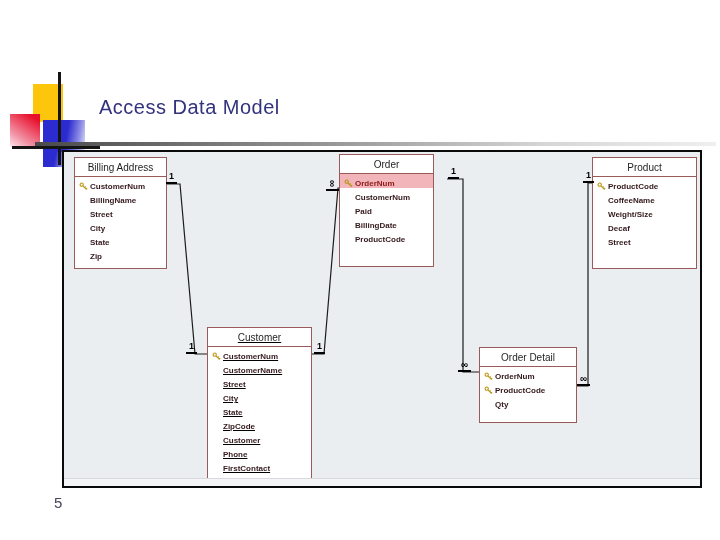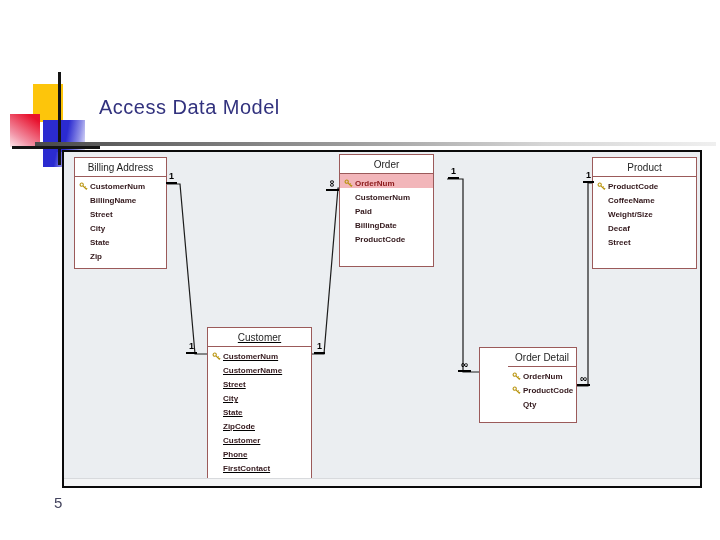--- a/index.html
+++ b/index.html
@@ -36,21 +36,21 @@
              border-bottom:1px solid #9b5a5a;white-space:nowrap;}
   .db-field{display:flex;align-items:flex-end;height:14px;padding-left:4px;
              font-size:8px;font-weight:bold;color:#33181c;white-space:nowrap;}
   .db-field.highlight{background:#f2b6ba;color:#8c1a1a;}
   .key-cell{width:11px;display:inline-flex;align-items:center;flex:0 0 11px;}
 
   
   .t-billing{left:10px;top:5px;width:93px;height:112px;}
   .t-customer{left:143px;top:175px;width:105px;height:152px;text-decoration:underline;}
   .t-order{left:275px;top:2px;width:95px;height:113px;}
-  .t-orderdetail{left:415px;top:195px;width:98px;height:76px;padding-left:28px;}
+  .t-orderdetail{left:415px;top:195px;width:98px;height:76px;}
   .t-product{left:528px;top:5px;width:105px;height:112px;}
 
   
   .card{position:absolute;font-size:9px;font-weight:bold;color:#000;
         border-bottom:2px solid #000;padding:0 3px 1px;line-height:10px;text-align:center;}
   .card-inf{font-size:10px;line-height:9px;}
   .rot{display:inline-block;transform:rotate(90deg);}
   .c0a{left:102px;top:19px;} .c0b{left:122px;top:189px;}
   .c1a{left:250px;top:189px;} .c1b{left:262px;top:27px;}
   .c2a{left:384px;top:14px;} .c2b{left:394px;top:208px;}

